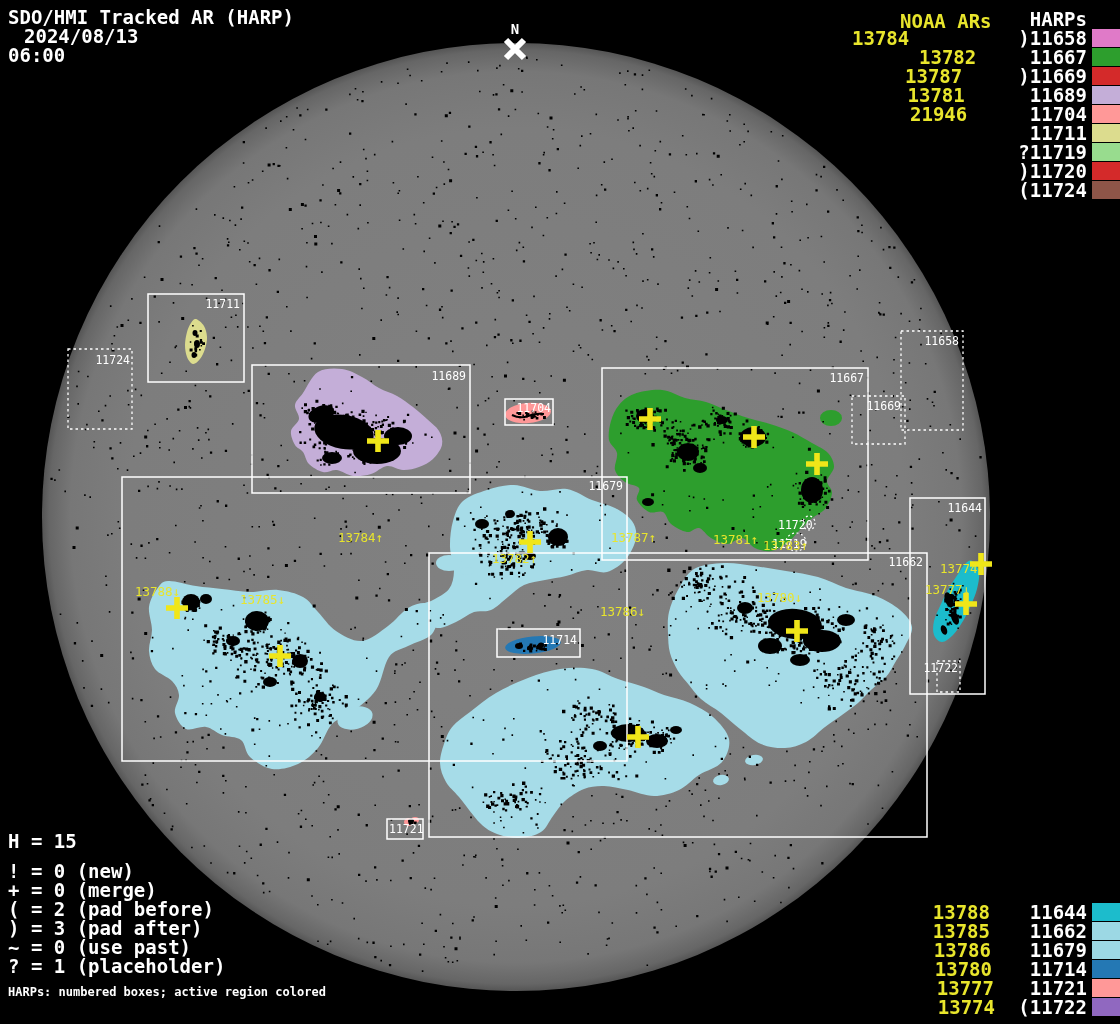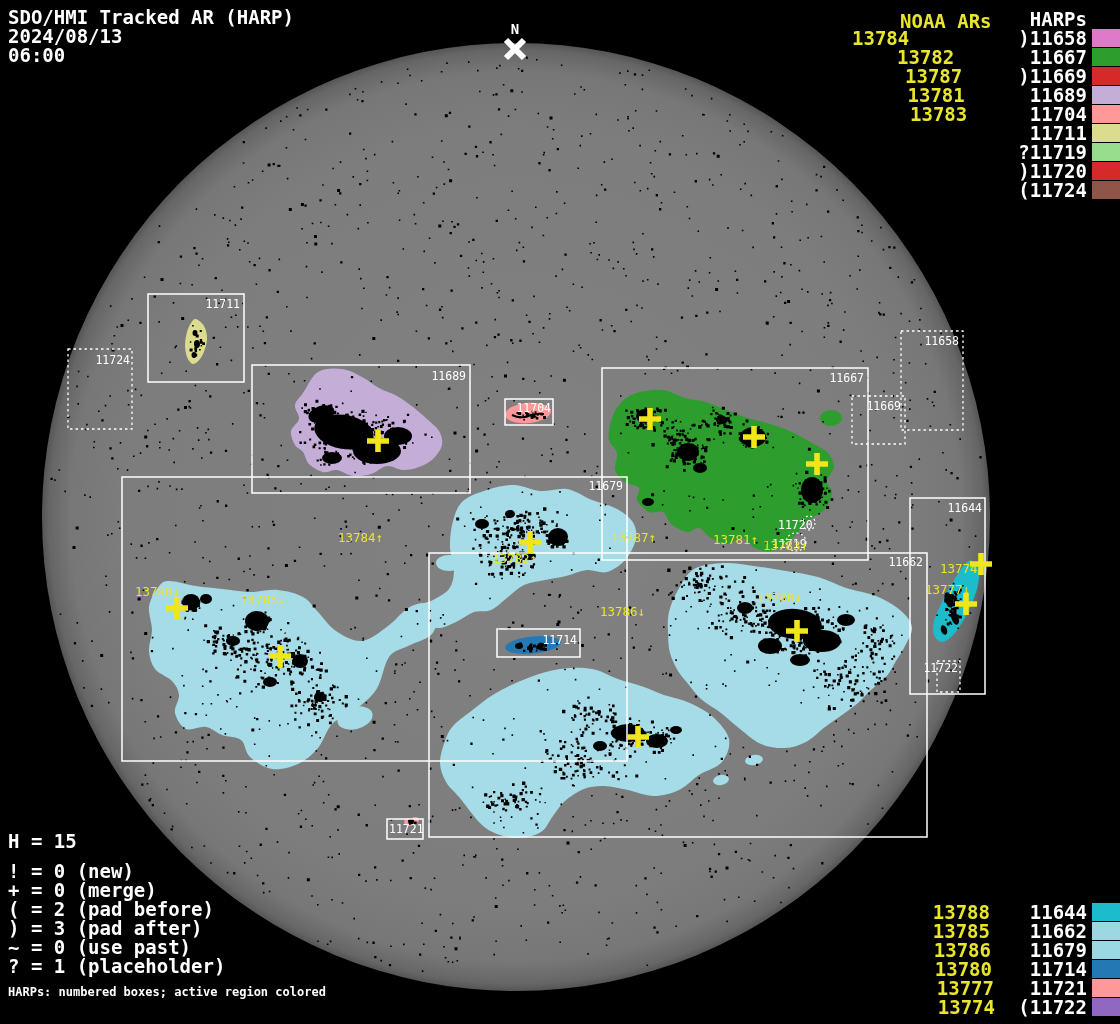--- a/index.html
+++ b/index.html
@@ -163,21 +163,21 @@
         <text x="600" y="616">13786↓</text>
         <text x="757" y="602">13780↓</text>
         <text x="925" y="594">13777↓</text>
         <text x="940" y="573">13774↑</text>
       </g>
       <text x="515" y="34" fill="#fff" font-size="14" font-weight="bold" text-anchor="middle" font-family="&quot;DejaVu Sans Mono&quot;,monospace">N</text>
       <path d="M506,40 L524,58 M524,40 L506,58" stroke="#fff" stroke-width="6"></path>
     </svg>
 
   <div class="abs big t-white" style="left:8px;top:8px">SDO/HMI Tracked AR (HARP)</div>
-  <div class="abs big t-white" style="left:8px;top:27px">2024/08/13</div>
+  <div class="abs big t-white" style="left:24px;top:27px">2024/08/13</div>
   <div class="abs big t-white" style="left:8px;top:46px">06:00</div>
 
   <div class="abs big t-yellow" style="left:900px;top:12px">NOAA ARs</div>
   <div class="abs big t-white lg-harp" style="left:990px;top:10px">HARPs</div>
 
   <div id="legend-top-rows"></div>
   <div id="legend-bottom-rows"></div>
 
   <div class="abs big t-white" style="left:8px;top:832px">H = 15</div>
   <div id="symbol-legend" class="abs" style="left:8px;top:862px">
@@ -186,30 +186,30 @@
       <div class="big t-white" style="height: 19px;">( = 2 (pad before)</div>
       <div class="big t-white" style="height: 19px;">) = 3 (pad after)</div>
       <div class="big t-white" style="height: 19px;">~ = 0 (use past)</div>
       <div class="big t-white" style="height: 19px;">? = 1 (placeholder)</div>
     </div>
 
   <div class="abs small t-white" style="left:8px;top:986px">HARPs: numbered boxes; active region colored</div>
 <div class="big t-yellow lg-noaa" style="left:852px;top:29px">13784</div>
     <div class="big t-white lg-harp" style="left:990px;top:29px">)11658</div>
     <div class="sw" style="left:1092px;top:29px;background:#e07ac8"></div>
-    <div class="big t-yellow lg-noaa" style="left:897px;top:48px">13782</div>
+    <div class="big t-yellow lg-noaa" style="left:919px;top:48px">13782</div>
     <div class="big t-white lg-harp" style="left:990px;top:48px">11667</div>
     <div class="sw" style="left:1092px;top:48px;background:#2d9e2d"></div>
     <div class="big t-yellow lg-noaa" style="left:905px;top:67px">13787</div>
     <div class="big t-white lg-harp" style="left:990px;top:67px">)11669</div>
     <div class="sw" style="left:1092px;top:67px;background:#d42a2a"></div>
     <div class="big t-yellow lg-noaa" style="left:907.5px;top:86px">13781</div>
     <div class="big t-white lg-harp" style="left:990px;top:86px">11689</div>
     <div class="sw" style="left:1092px;top:86px;background:#c4aed8"></div>
-    <div class="big t-yellow lg-noaa" style="left:910px;top:105px">13783</div>
+    <div class="big t-yellow lg-noaa" style="left:910px;top:105px">21946</div>
     <div class="big t-white lg-harp" style="left:990px;top:105px">11704</div>
     <div class="sw" style="left:1092px;top:105px;background:#ff9898"></div>
     <div class="big t-white lg-harp" style="left:990px;top:124px">11711</div>
     <div class="sw" style="left:1092px;top:124px;background:#dcdc8e"></div>
     <div class="big t-white lg-harp" style="left:990px;top:143px">?11719</div>
     <div class="sw" style="left:1092px;top:143px;background:#98dc8e"></div>
     <div class="big t-white lg-harp" style="left:990px;top:162px">)11720</div>
     <div class="sw" style="left:1092px;top:162px;background:#d42a2a"></div>
     <div class="big t-white lg-harp" style="left:990px;top:181px">(11724</div>
     <div class="sw" style="left:1092px;top:181px;background:#8e5548"></div>

